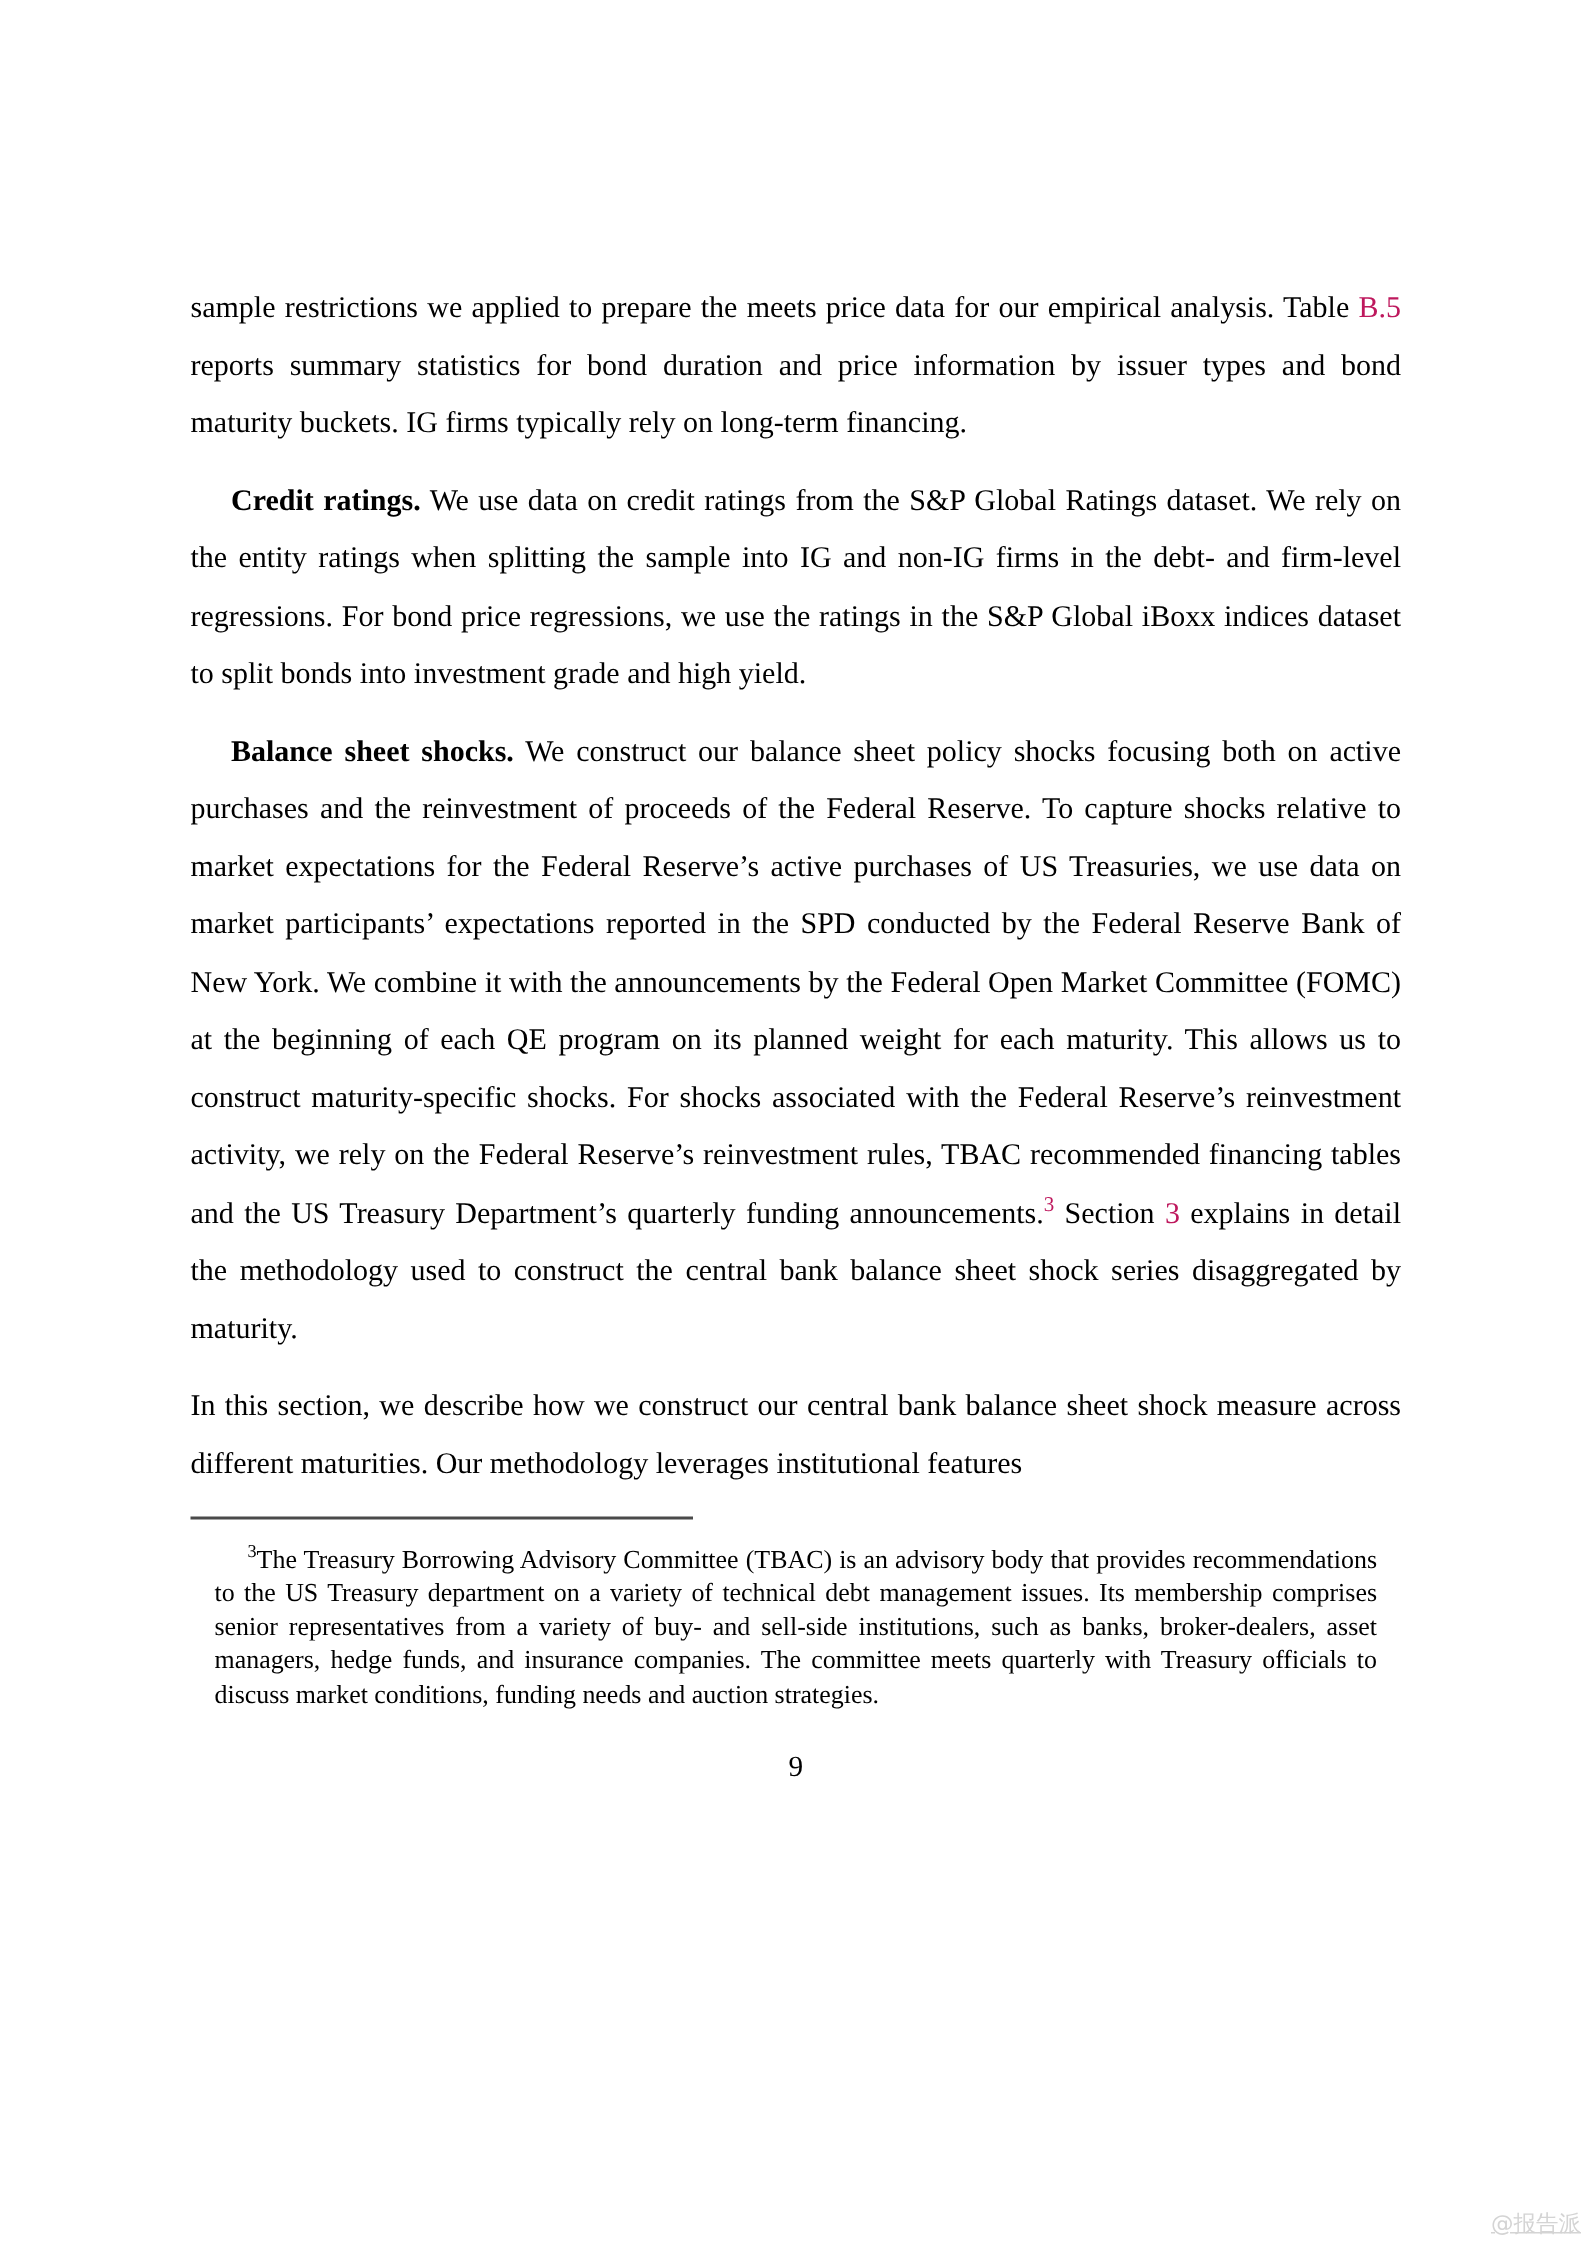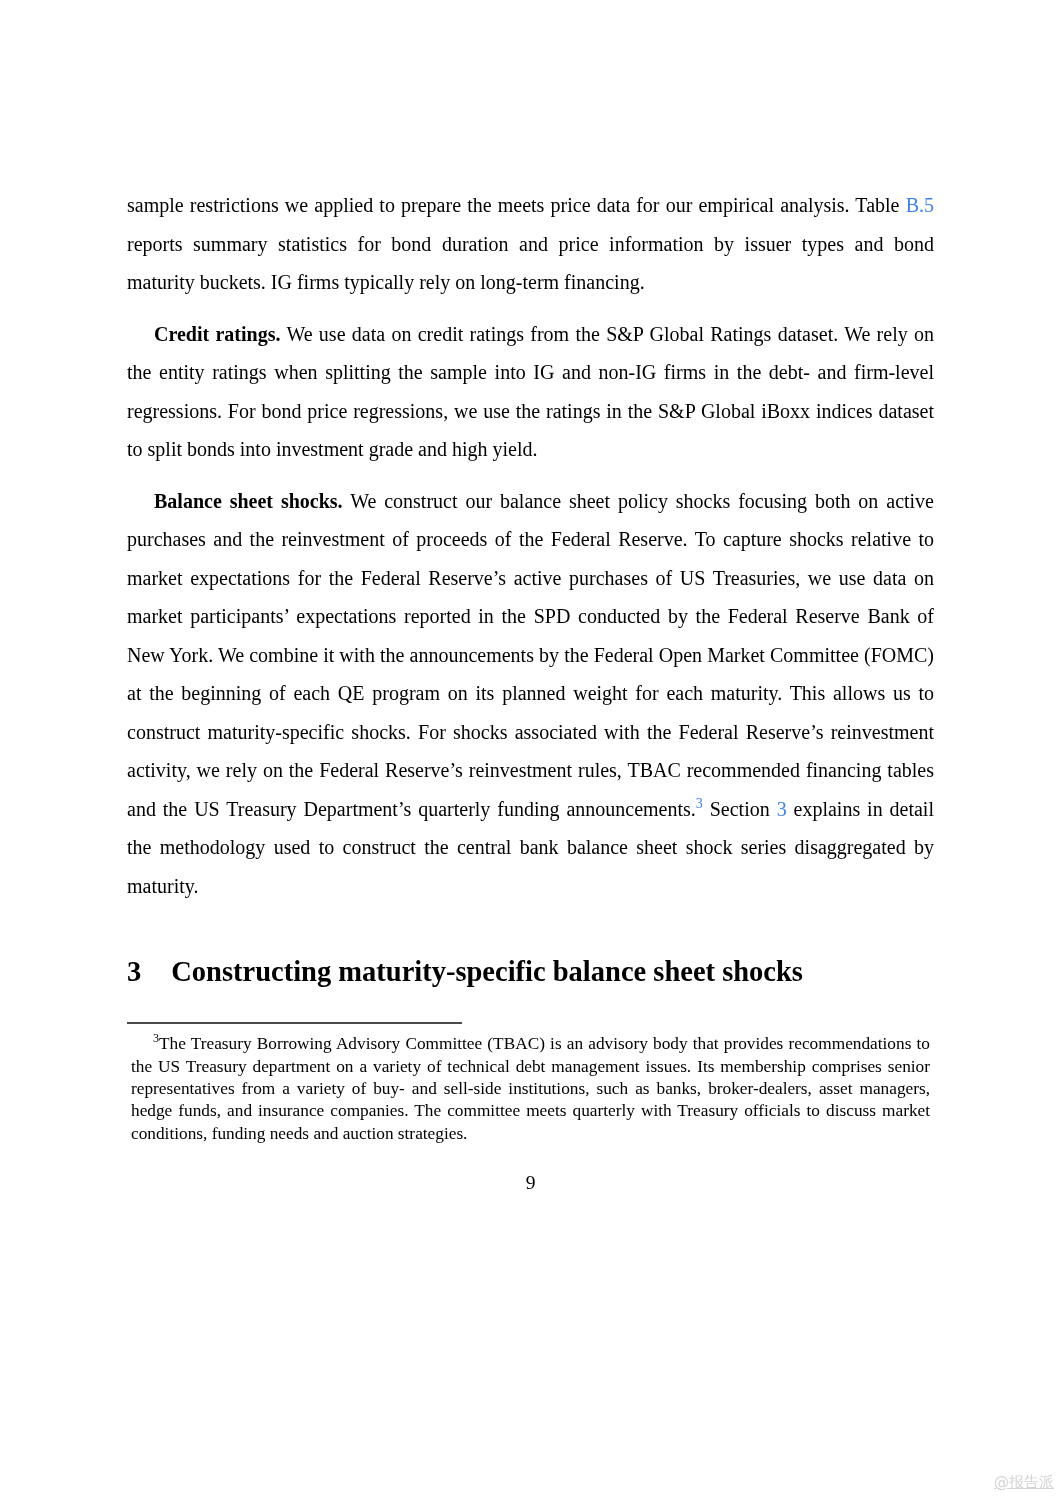--- a/index.html
+++ b/index.html
@@ -20,21 +20,21 @@
   }
   .body-par {
     font-size: 20px;
     line-height: 38.5px;
     text-align: justify;
     margin: 0 0 13px 0;
   }
   .indent { text-indent: 27px; }
   .lead { font-weight: bold; margin-top: 39px; }
   a.ref-link {
-    color: #3b82f6;
+    color: #be185d;
     text-decoration: none;
     cursor: pointer;
   }
   sup.fn-ref {
     font-size: 70%;
     line-height: 0;
     vertical-align: super;
   }
   .section-heading {
     font-size: 28.5px;
@@ -49,21 +49,21 @@
     width: 335px;
     height: 2px;
     background: #4a4a4a;
     margin: 0 0 9px 0;
   }
   .footnote-text {
     font-size: 17.3px;
     line-height: 22.4px;
     text-align: justify;
     text-indent: 22px;
-    margin: 4px;
+    margin: 16px;
   }
   .footnote-text sup.fn-marker {
     font-size: 70%;
     line-height: 0;
     vertical-align: super;
   }
   .page-number {
     text-align: center;
     font-size: 19.5px;
     margin-top: 27px;
@@ -82,22 +82,22 @@
 <body>
 
 <main class="content">
 
   <p class="body-par"><span>sample restrictions we applied to prepare the meets price data for our empirical analysis. Table </span><a class="ref-link">B.5</a><span> reports summary statistics for bond duration and price information by issuer types and bond maturity buckets. IG firms typically rely on long-term financing.</span></p>
 
   <p class="body-par indent"><span class="lead">Credit ratings.</span><span> We use data on credit ratings from the S&amp;P Global Ratings dataset. We rely on the entity ratings when splitting the sample into IG and non-IG firms in the debt- and firm-level regressions. For bond price regressions, we use the ratings in the S&amp;P Global iBoxx indices dataset to split bonds into investment grade and high yield.</span></p>
 
   <p class="body-par indent"><span class="lead">Balance sheet shocks.</span><span> We construct our balance sheet policy shocks focusing both on active purchases and the reinvestment of proceeds of the Federal Reserve. To capture shocks relative to market expectations for the Federal Reserve’s active purchases of US Treasuries, we use data on market participants’ expectations reported in the SPD conducted by the Federal Reserve Bank of New York. We combine it with the announcements by the Federal Open Market Committee (FOMC) at the beginning of each QE program on its planned weight for each maturity. This allows us to construct maturity-specific shocks. For shocks associated with the Federal Reserve’s reinvestment activity, we rely on the Federal Reserve’s reinvestment rules, TBAC recommended financing tables and the US Treasury Department’s quarterly funding announcements.</span><sup class="fn-ref"><a class="ref-link">3</a></sup><span> Section </span><a class="ref-link">3</a><span> explains in detail the methodology used to construct the central bank balance sheet shock series disaggregated by maturity.</span></p>
 
-  <h2 class="section-heading"><span class="sec-num">3</span><span>Constructing maturity-specific balance sheet shocks</span></h2>
 
+  <p class="body-par intro-par"><span>In this section, we describe how we construct our central bank balance sheet shock measure across different maturities. Our methodology leverages institutional features</span></p>
 
   <div class="footnote">
     <div class="footnote-rule"></div>
     <p class="footnote-text"><sup class="fn-marker">3</sup><span>The Treasury Borrowing Advisory Committee (TBAC) is an advisory body that provides recommendations to the US Treasury department on a variety of technical debt management issues. Its membership comprises senior representatives from a variety of buy- and sell-side institutions, such as banks, broker-dealers, asset managers, hedge funds, and insurance companies. The committee meets quarterly with Treasury officials to discuss market conditions, funding needs and auction strategies.</span></p>
   </div>
 
   <div class="page-number">9</div>
 
 </main>
 

